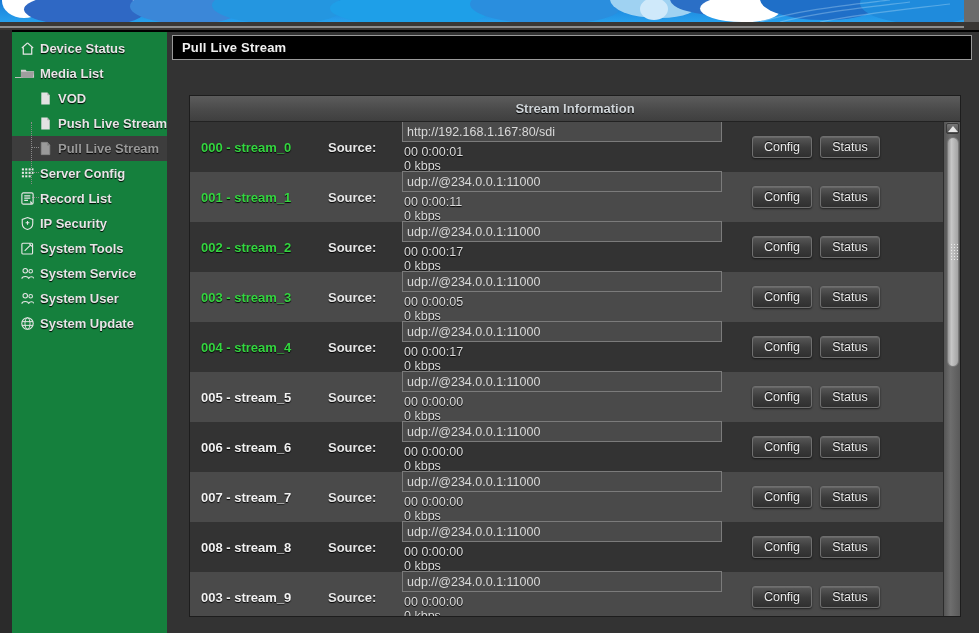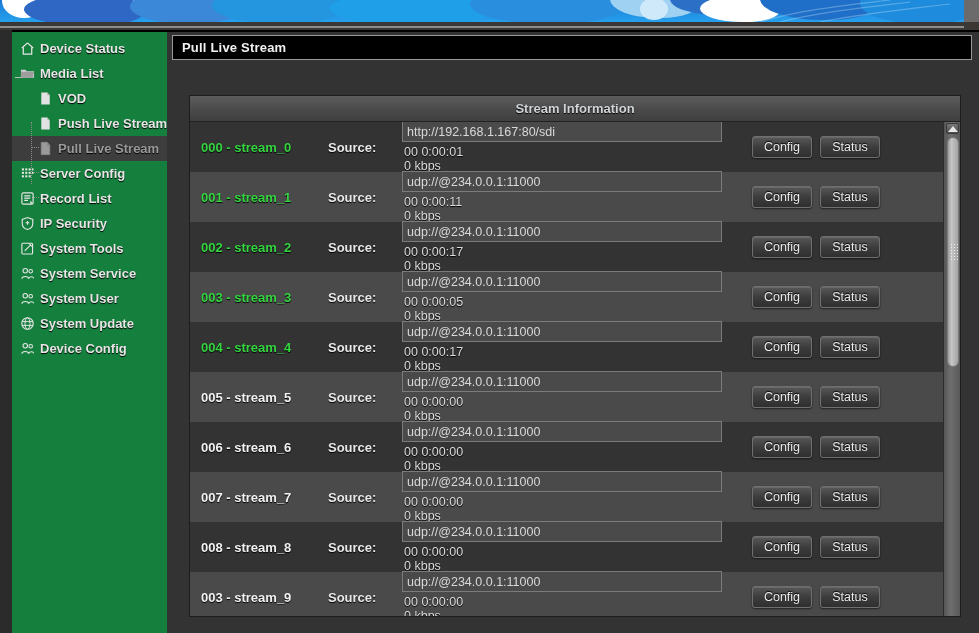--- a/index.html
+++ b/index.html
@@ -381,31 +381,20 @@
       <span class="ico">
         <svg width="15" height="15" viewBox="0 0 16 16">
             <circle cx="8" cy="8" r="6.1" stroke="#e6e6e6" stroke-width="1.15" fill="none"></circle>
             <ellipse cx="8" cy="8" rx="2.7" ry="6.1" stroke="#e6e6e6" stroke-width="1.05" fill="none"></ellipse>
             <path d="M2 6 H14 M2 10 H14" stroke="#e6e6e6" stroke-width="1.05"></path>
           </svg>
       </span>
       <span>System Update</span>
     </div>
 
-    <div class="nav-item">
-      <span class="ico">
-        <svg width="15" height="15" viewBox="0 0 16 16">
-            <circle cx="5.6" cy="5" r="2.4" stroke="#e6e6e6" stroke-width="1.1" fill="none"></circle>
-            <path d="M2 13.6 C2 10.4 9.2 10.4 9.2 13.6" stroke="#e6e6e6" stroke-width="1.1" fill="none"></path>
-            <circle cx="11.4" cy="5.6" r="1.9" stroke="#e6e6e6" stroke-width="1.1" fill="none"></circle>
-            <path d="M9.6 13.2 C10 10.8 14.6 10.8 14.4 13.2" stroke="#e6e6e6" stroke-width="1.1" fill="none"></path>
-          </svg>
-      </span>
-      <span>Device Config</span>
-    </div>
   </div>
 
   <div id="content">
 
     <div id="titlebar">
       <span class="t">Pull Live Stream</span>
     </div>
 
     <div id="subbar">
       <span id="livenum">Live Num: 128</span>

